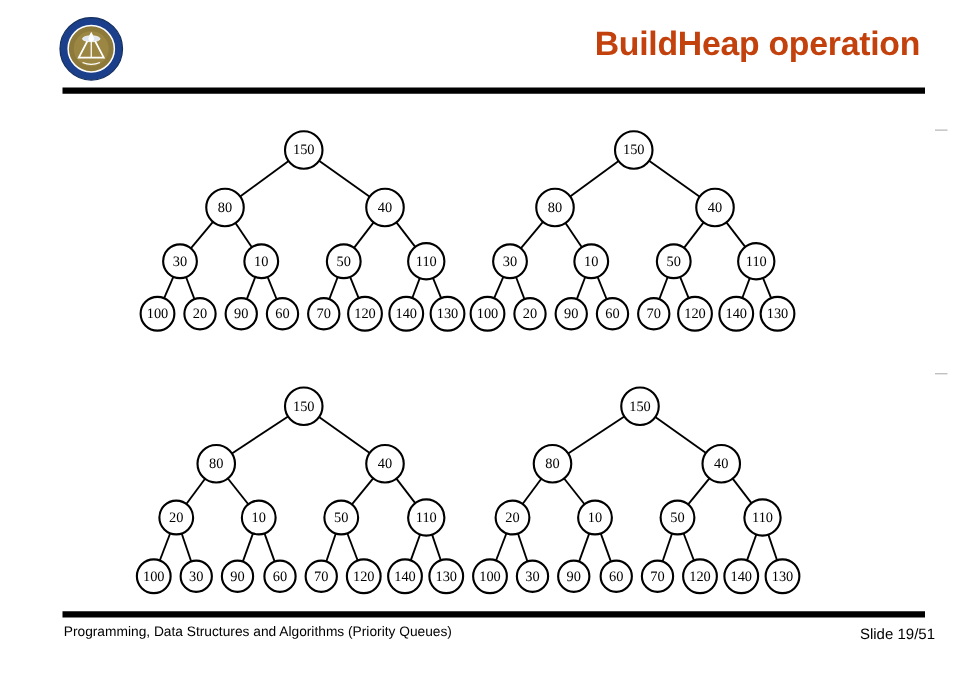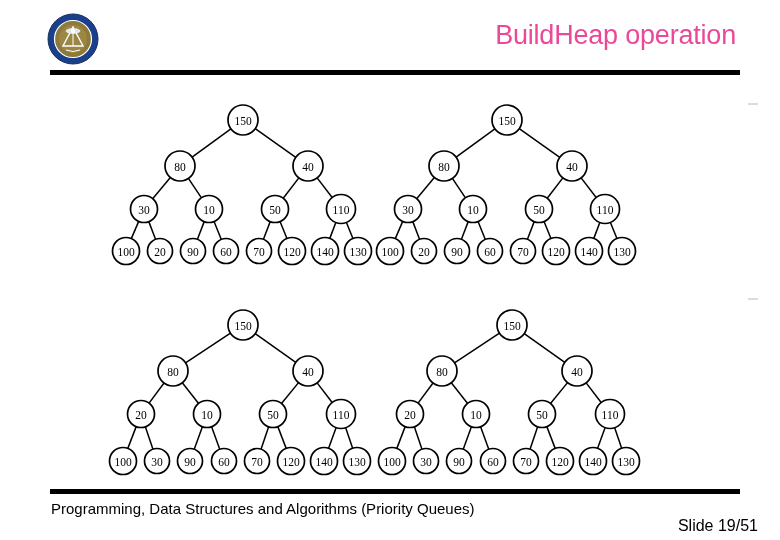--- a/index.html
+++ b/index.html
@@ -24,23 +24,23 @@
     width: 54px;
     height: 54px;
   }
   #page-title {
     position: absolute;
     left: 300px;
     top: 20px;
     width: 436px;
     text-align: right;
     font-size: 27px;
-    font-weight: 400;
+    font-weight: 700;
     letter-spacing: -0.2px;
-    color: #ec4899;
+    color: #c2410c;
     white-space: nowrap;
   }
   #title-rule {
     position: absolute;
     left: 50px;
     top: 70px;
     width: 690px;
     height: 5px;
     background: #000000;
   }
@@ -89,32 +89,31 @@
     left: 50px;
     top: 489px;
     width: 690px;
     height: 5px;
     background: #000000;
   }
   #footer-left {
     position: absolute;
     left: 51px;
     top: 500px;
-    font-size: 15px;
+    font-size: 11px;
     color: #000000;
     white-space: nowrap;
   }
   #footer-right {
     position: absolute;
-    right: 22px;
+    right: 32px;
     top: 500px;
-    font-size: 16px;
+    font-size: 12px;
     color: #000000;
     white-space: nowrap;
-    margin-top: 17px;
   }
 </style>
 </head>
 <body>
 
 <div id="logo">
   <svg width="54" height="54" viewBox="0 0 54 54" aria-hidden="true">
     <circle cx="27" cy="27" r="25" fill="#1b3f8b" stroke="#14305f" stroke-width="1"></circle>
     <circle cx="27" cy="27" r="18.5" fill="#8d7a3a" stroke="#ffffff" stroke-width="1.2"></circle>
     <circle cx="27" cy="27" r="14" fill="#9b8743"></circle>

